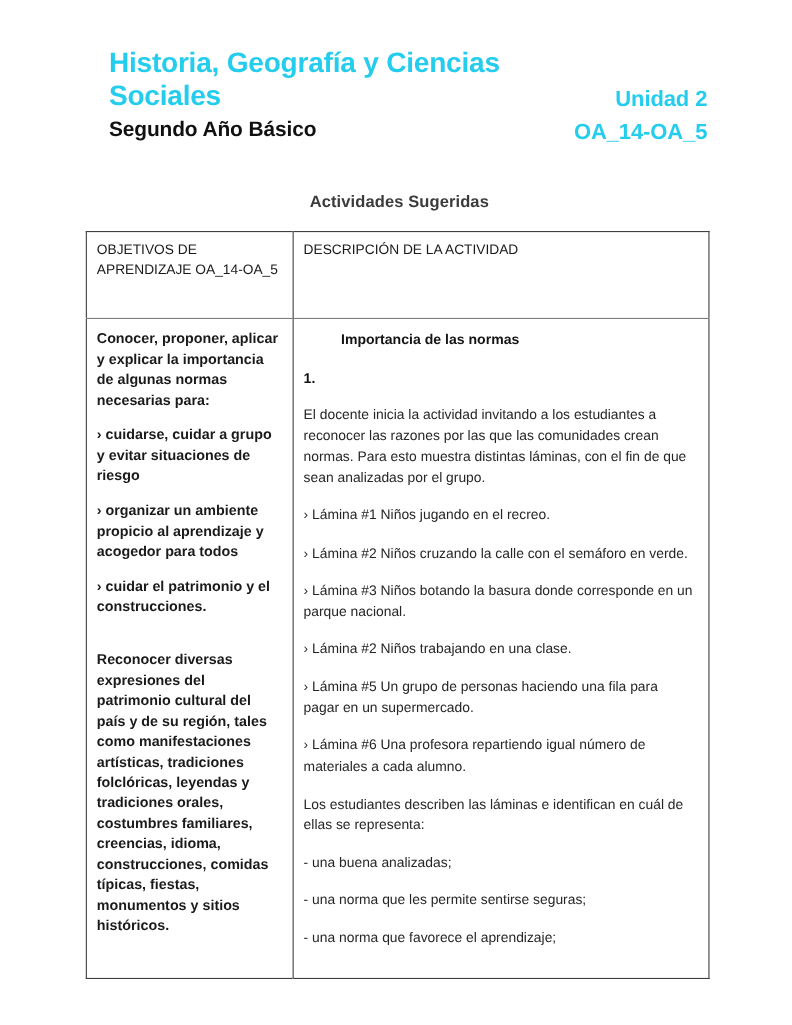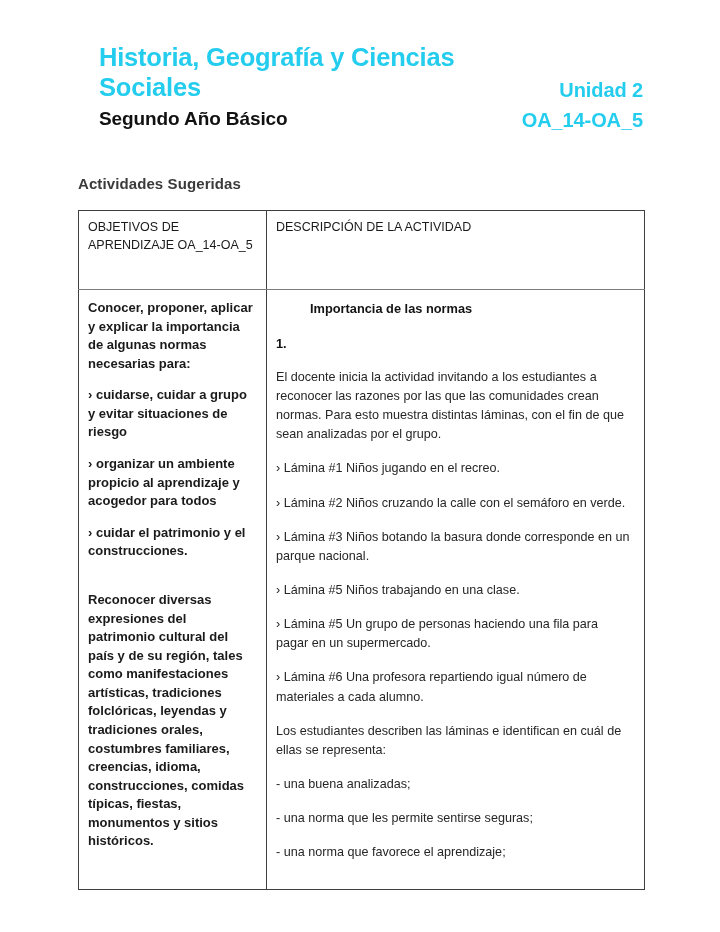--- a/index.html
+++ b/index.html
@@ -78,21 +78,21 @@
     letter-spacing: -0.1px;
     white-space: nowrap;
   }
 
   
   .section-heading {
     position: absolute;
     left: 78px;
     top: 175px;
     width: 570px;
-    text-align: left;
+    text-align: center;
     font-size: 15px;
     font-weight: bold;
     color: #3b3b3b;
     letter-spacing: 0.1px;
   }
 
   
   .act-table {
     position: absolute;
     left: 78px;
@@ -226,21 +226,21 @@
         </td>
 
         <td class="td-desc">
           <div class="desc-title">Importancia de las normas</div>
           <div class="desc-num">1.</div>
           <div class="desc-para">El docente inicia la actividad invitando a los estudiantes a reconocer las razones por las que las comunidades crean normas. Para esto muestra distintas láminas, con el fin de que sean analizadas por el grupo.</div>
 
           <div class="desc-item">› Lámina #1 Niños jugando en el recreo.</div>
           <div class="desc-item">› Lámina #2 Niños cruzando la calle con el semáforo en verde.</div>
           <div class="desc-item">› Lámina #3 Niños botando la basura donde corresponde en un parque nacional.</div>
-          <div class="desc-item">› Lámina #5 Niños trabajando en una clase.</div>
+          <div class="desc-item">› Lámina #2 Niños trabajando en una clase.</div>
           <div class="desc-item">› Lámina #5 Un grupo de personas haciendo una fila para pagar en un supermercado.</div>
           <div class="desc-item">› Lámina #6 Una profesora repartiendo igual número de materiales a cada alumno.</div>
 
           <div class="desc-para">Los estudiantes describen las láminas e identifican en cuál de ellas se representa:</div>
 
           <div class="desc-dash">- una buena analizadas;</div>
           <div class="desc-dash">- una norma que les permite sentirse seguras;</div>
           <div class="desc-dash">- una norma que favorece el aprendizaje;</div>
         </td>
       </tr>

